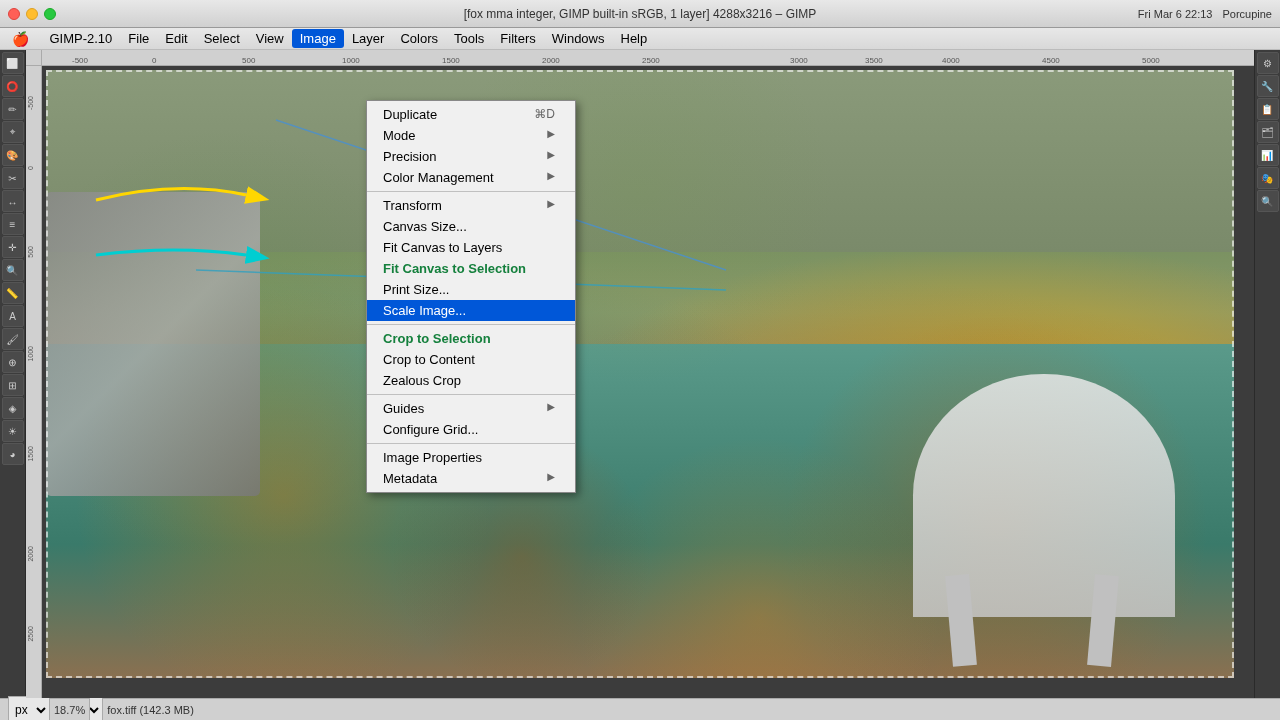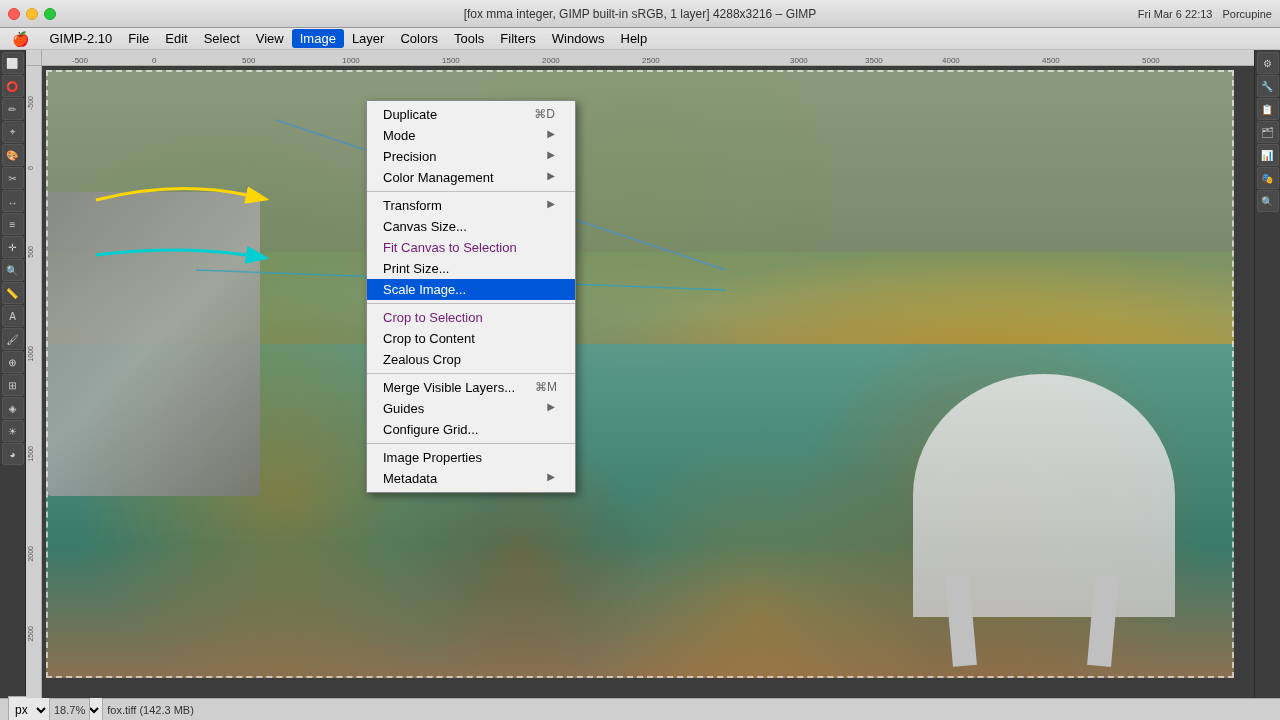--- a/index.html
+++ b/index.html
@@ -247,21 +247,21 @@
     .dropdown-item {
       display: flex;
       justify-content: space-between;
       padding: 3px 20px 3px 16px;
       font-size: 13px;
       color: #000;
       cursor: pointer;
       white-space: nowrap;
     }
     .dropdown-item.highlighted { background: #0057d8; color: #fff; }
-    .dropdown-item.disabled { color: #701a75; cursor: default; }
+    .dropdown-item.disabled { color: #15803d; cursor: default; font-weight: bold; }
     .item-shortcut {
       font-size: 12px;
       color: #666;
       margin-left: 20px;
     }
     .item-arrow {
       font-size: 10px;
       color: #666;
     }
   </style>
@@ -427,20 +427,23 @@
 
       <div class="dropdown-item">
         <span>Transform</span>
         <span class="item-arrow">▶</span>
       </div>
 
       <div class="dropdown-item">
         <span>Canvas Size...</span>
       </div>
 
+      <div class="dropdown-item">
+        <span>Fit Canvas to Layers</span>
+      </div>
 
       <div class="dropdown-item disabled">
         <span>Fit Canvas to Selection</span>
       </div>
 
       <div class="dropdown-item">
         <span>Print Size...</span>
       </div>
 
       <div class="dropdown-item highlighted">
@@ -454,24 +457,20 @@
 
       <div class="dropdown-item">
         <span>Crop to Content</span>
       </div>
 
       <div class="dropdown-item">
         <span>Zealous Crop</span>
       </div>
       <div class="menu-divider"></div>
 
-      <div class="dropdown-item">
-        <span>Merge Visible Layers...</span>
-        <span class="item-shortcut">⌘M</span>
-      </div>
 
 
 
       <div class="dropdown-item">
         <span>Guides</span>
         <span class="item-arrow">▶</span>
       </div>
 
       <div class="dropdown-item">
         <span>Configure Grid...</span>

